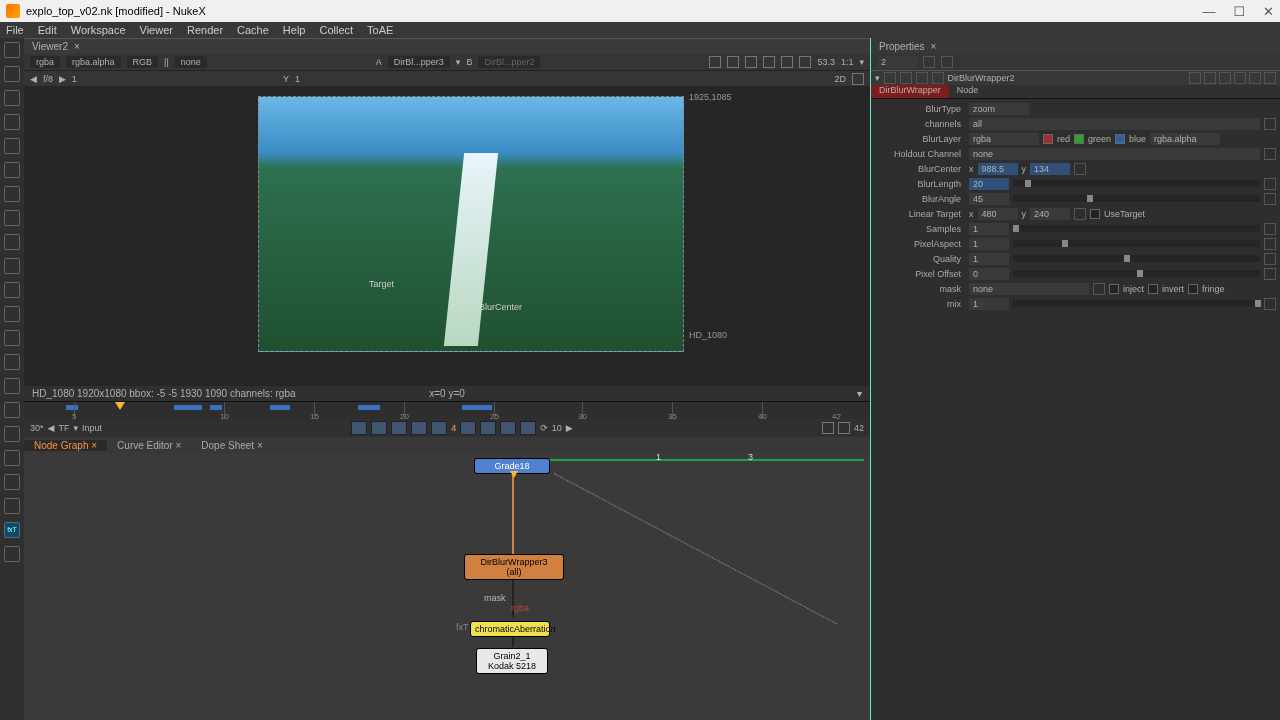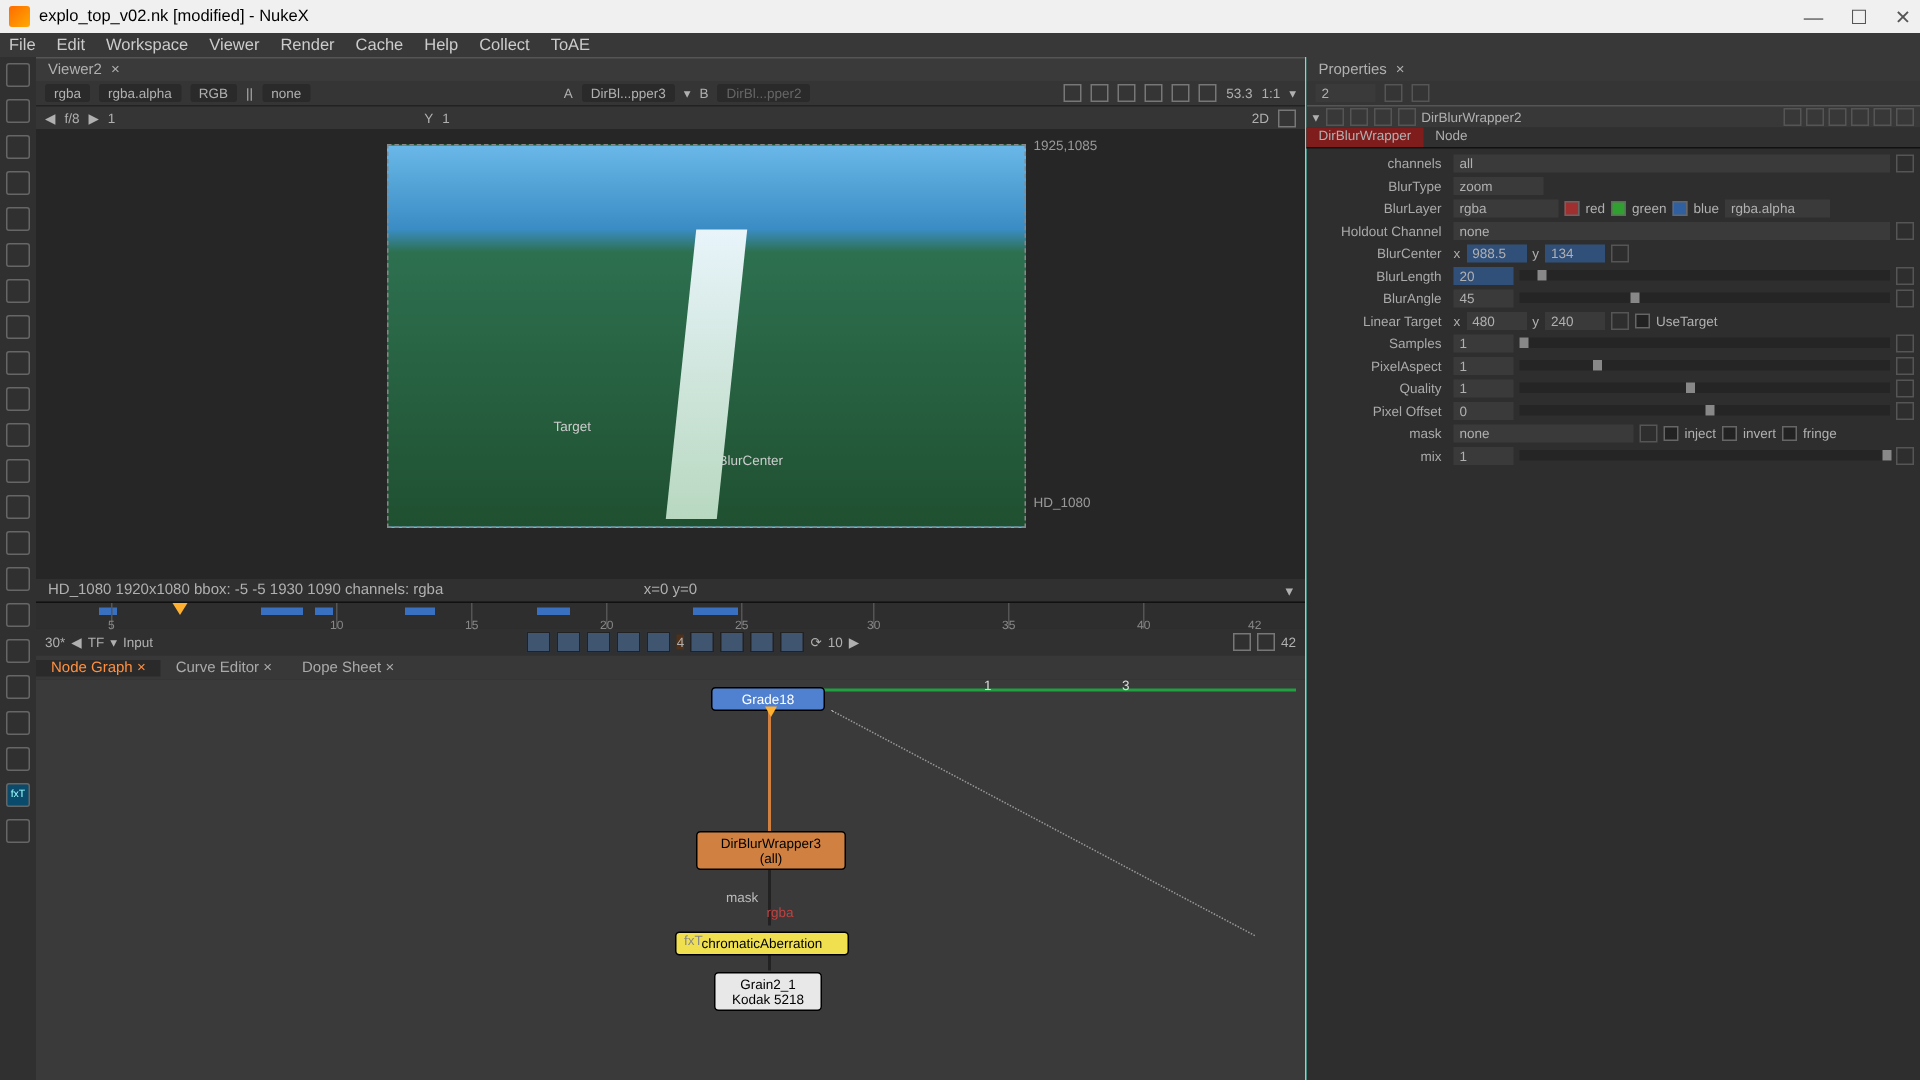--- a/index.html
+++ b/index.html
@@ -252,21 +252,21 @@
       <div style="position:absolute;left:486px;top:18px;width:0;height:0;border-left:4px solid transparent;border-right:4px solid transparent;border-top:7px solid #ffb030"></div>
 
       <div class="edge" style="left:488px;top:124px;height:40px"></div>
       <div class="node dirblur" style="left:440px;top:101px;width:100px;line-height:10px">
         <span>DirBlurWrapper3</span><br><span>(all)</span>
       </div>
       <span class="node-text" style="left:460px;top:140px;color:#bbb">mask</span>
       <span class="node-text" style="left:487px;top:150px;color:#c04040">rgba</span>
 
       <div class="edge" style="left:488px;top:182px;height:12px"></div>
-      <div class="node chroma" style="left:426px;top:168px;width:116px"><span>chromaticAberration</span></div>
+      <div class="node chroma" style="left:446px;top:168px;width:80px"><span>chromaticAberration</span></div>
       <span class="node-text" style="left:432px;top:169px;color:#888">fxT</span>
 
       <div class="node grain" style="left:452px;top:195px;width:72px;line-height:10px">
         <span>Grain2_1</span><br><span>Kodak 5218</span>
       </div>
     </div>
   </div>
 
   <div class="right-panel">
     <div class="prop-header">
@@ -293,27 +293,27 @@
         <div class="prop-btn"></div>
         <div class="prop-btn"></div>
       </div>
     </div>
     <div class="prop-tabs">
       <div class="prop-tab active">DirBlurWrapper</div>
       <div class="prop-tab">Node</div>
     </div>
     <div class="prop-body">
       <div class="prop-row">
+          <span class="prop-lbl">BlurType</span>
+          <span class="prop-val" style="width:60px">zoom</span>
+        </div>
+      <div class="prop-row">
           <span class="prop-lbl">channels</span>
           <span class="prop-val wide">all</span>
           <div class="prop-btn"></div>
-        </div>
-      <div class="prop-row">
-          <span class="prop-lbl">BlurType</span>
-          <span class="prop-val" style="width:60px">zoom</span>
         </div>
       <div class="prop-row">
           <span class="prop-lbl">BlurLayer</span>
           <span class="prop-val" style="width:70px">rgba</span>
         <span class="chk" style="background:#a03030"></span>
           <span>red</span>
         <span class="chk" style="background:#30a030"></span>
           <span>green</span>
         <span class="chk" style="background:#3060a0"></span>
           <span>blue</span>

